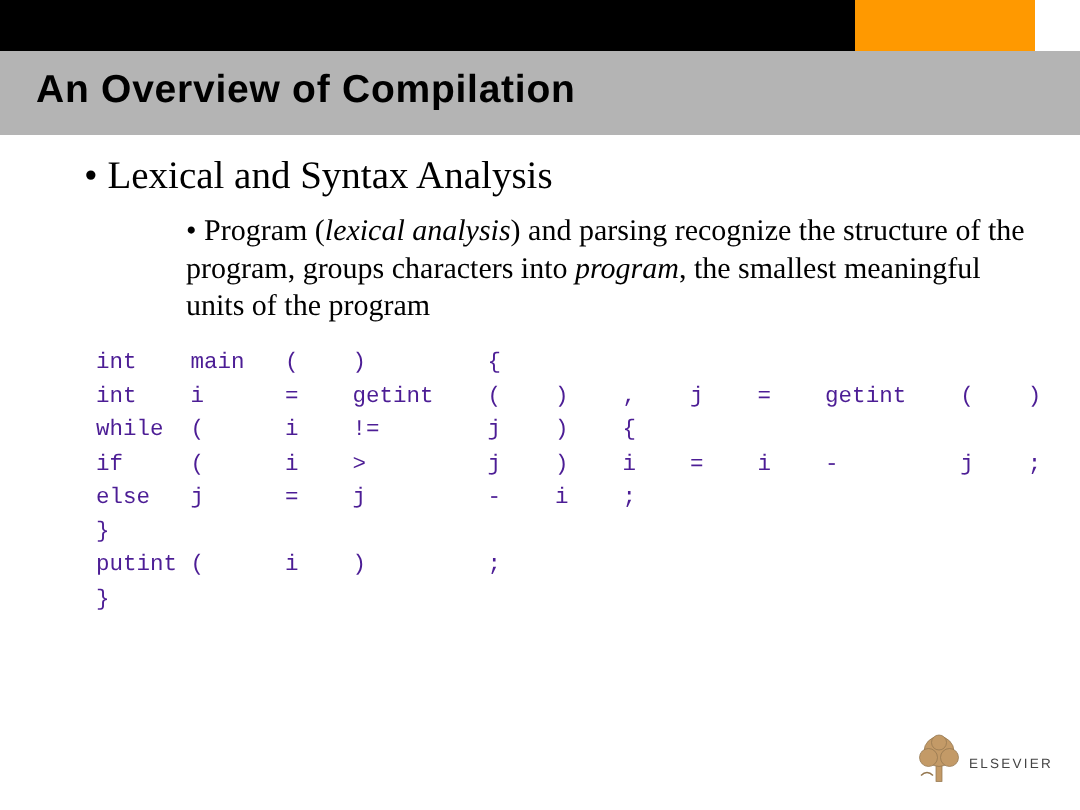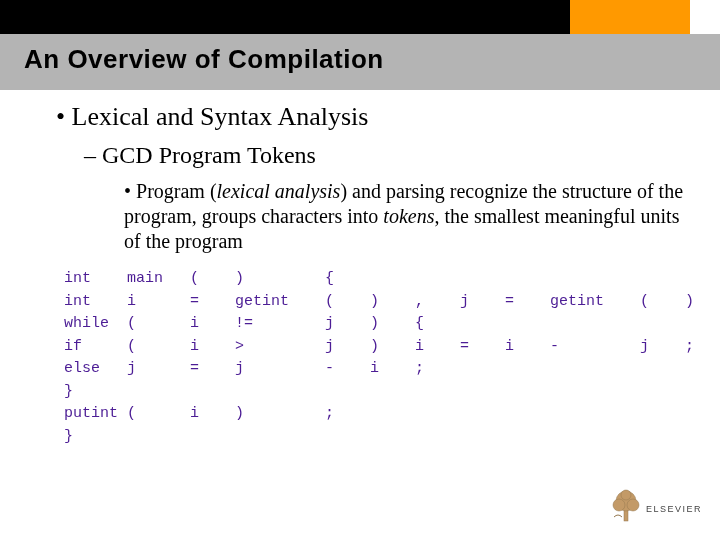--- a/index.html
+++ b/index.html
@@ -113,23 +113,22 @@
 
 <div class="header-region">
   <div class="black-bar"></div>
   <div class="orange-block"></div>
   <div class="title-bar"></div>
   <div class="title-text">An Overview of Compilation</div>
 </div>
 
 <div class="content">
   <div class="bullet-1">Lexical and Syntax Analysis</div>
-  <div class="bullet-2">GCD Program Tokens</div>
   <div class="bullet-3">
-    <span class="dot">• Program (</span><i>lexical analysis</i><span>) and parsing recognize the structure of the program, groups characters into </span><i>tokens</i><span>, the smallest meaningful units of the program</span>
+    <span class="dot">• Program (</span><i>lexical analysis</i><span>) and parsing recognize the structure of the program, groups characters into </span><i>program</i><span>, the smallest meaningful units of the program</span>
   </div>
 
   <div class="tokens-block">int    main   (    )         {
 int    i      =    getint    (    )    ,    j    =    getint    (    )    ;
 while  (      i    !=        j    )    {
 if     (      i    &gt;         j    )    i    =    i    -         j    ;
 else   j      =    j         -    i    ;
 }
 putint (      i    )         ;
 }</div>

